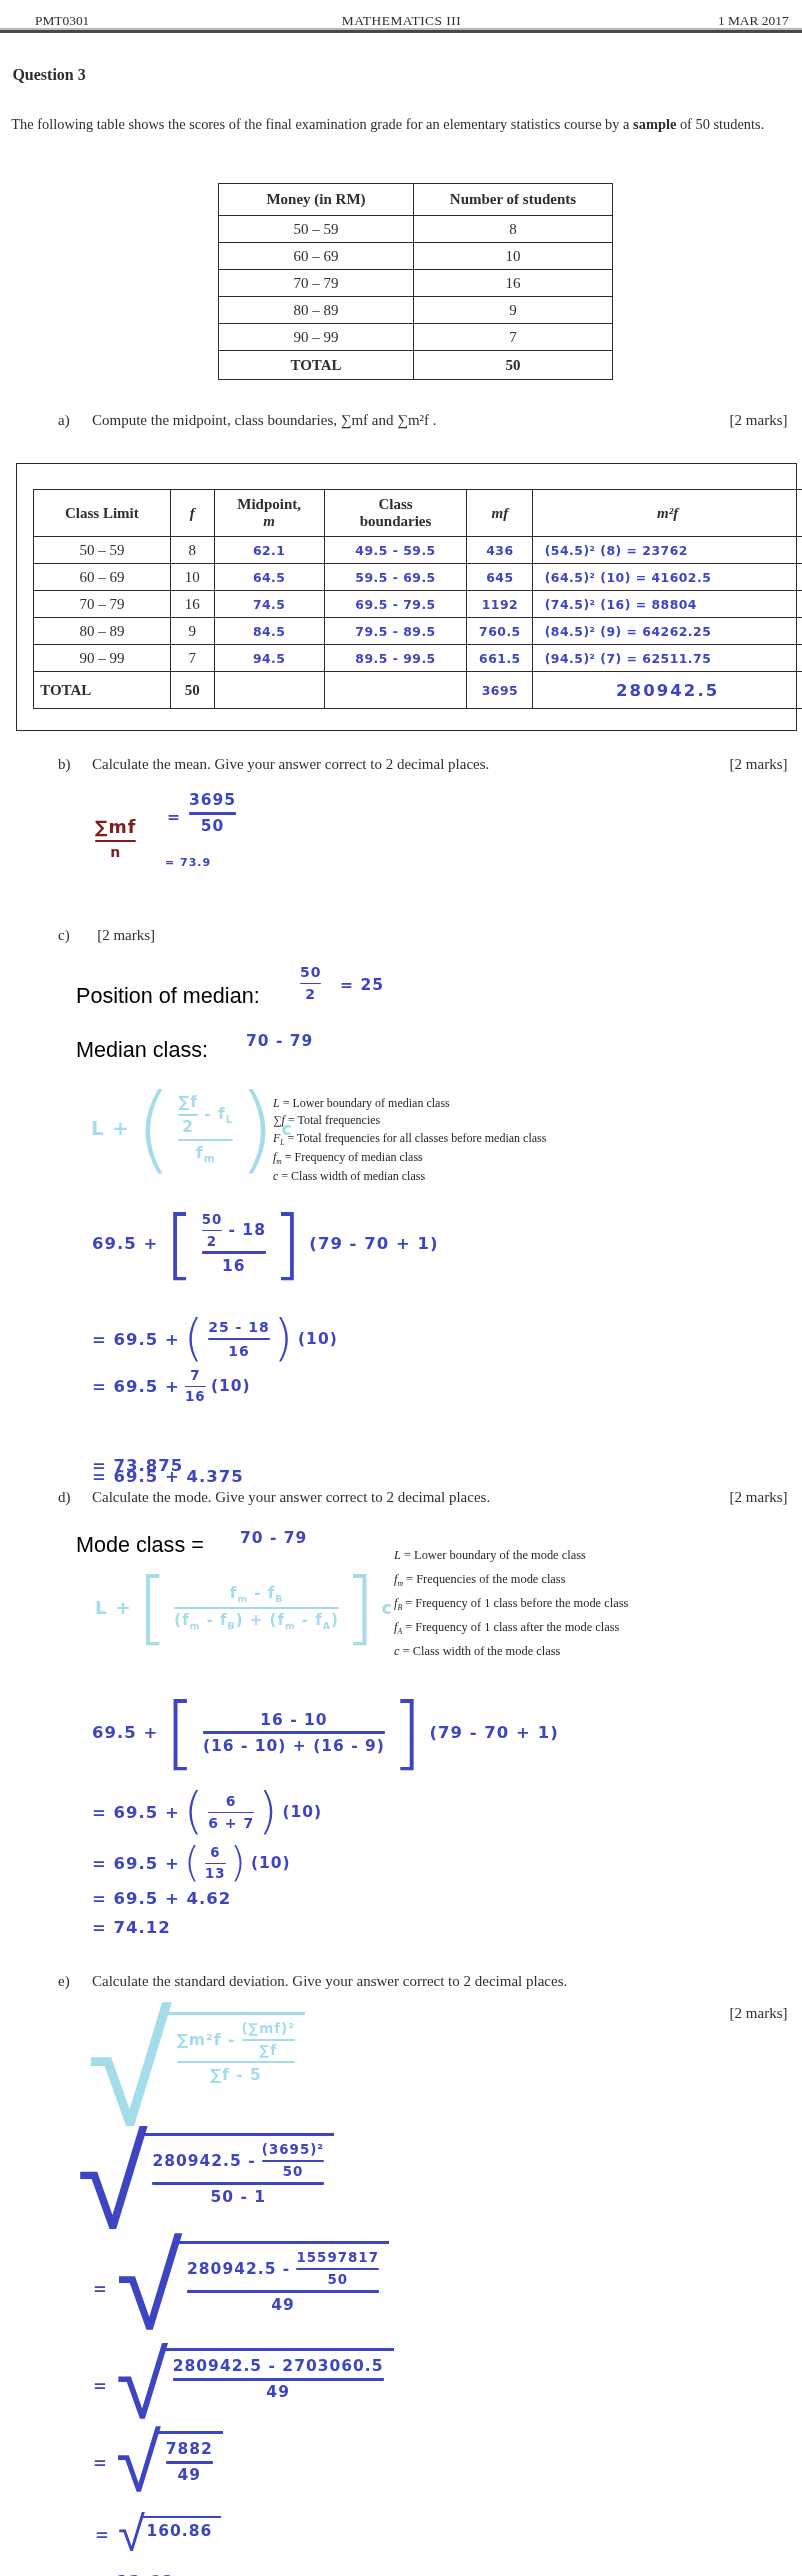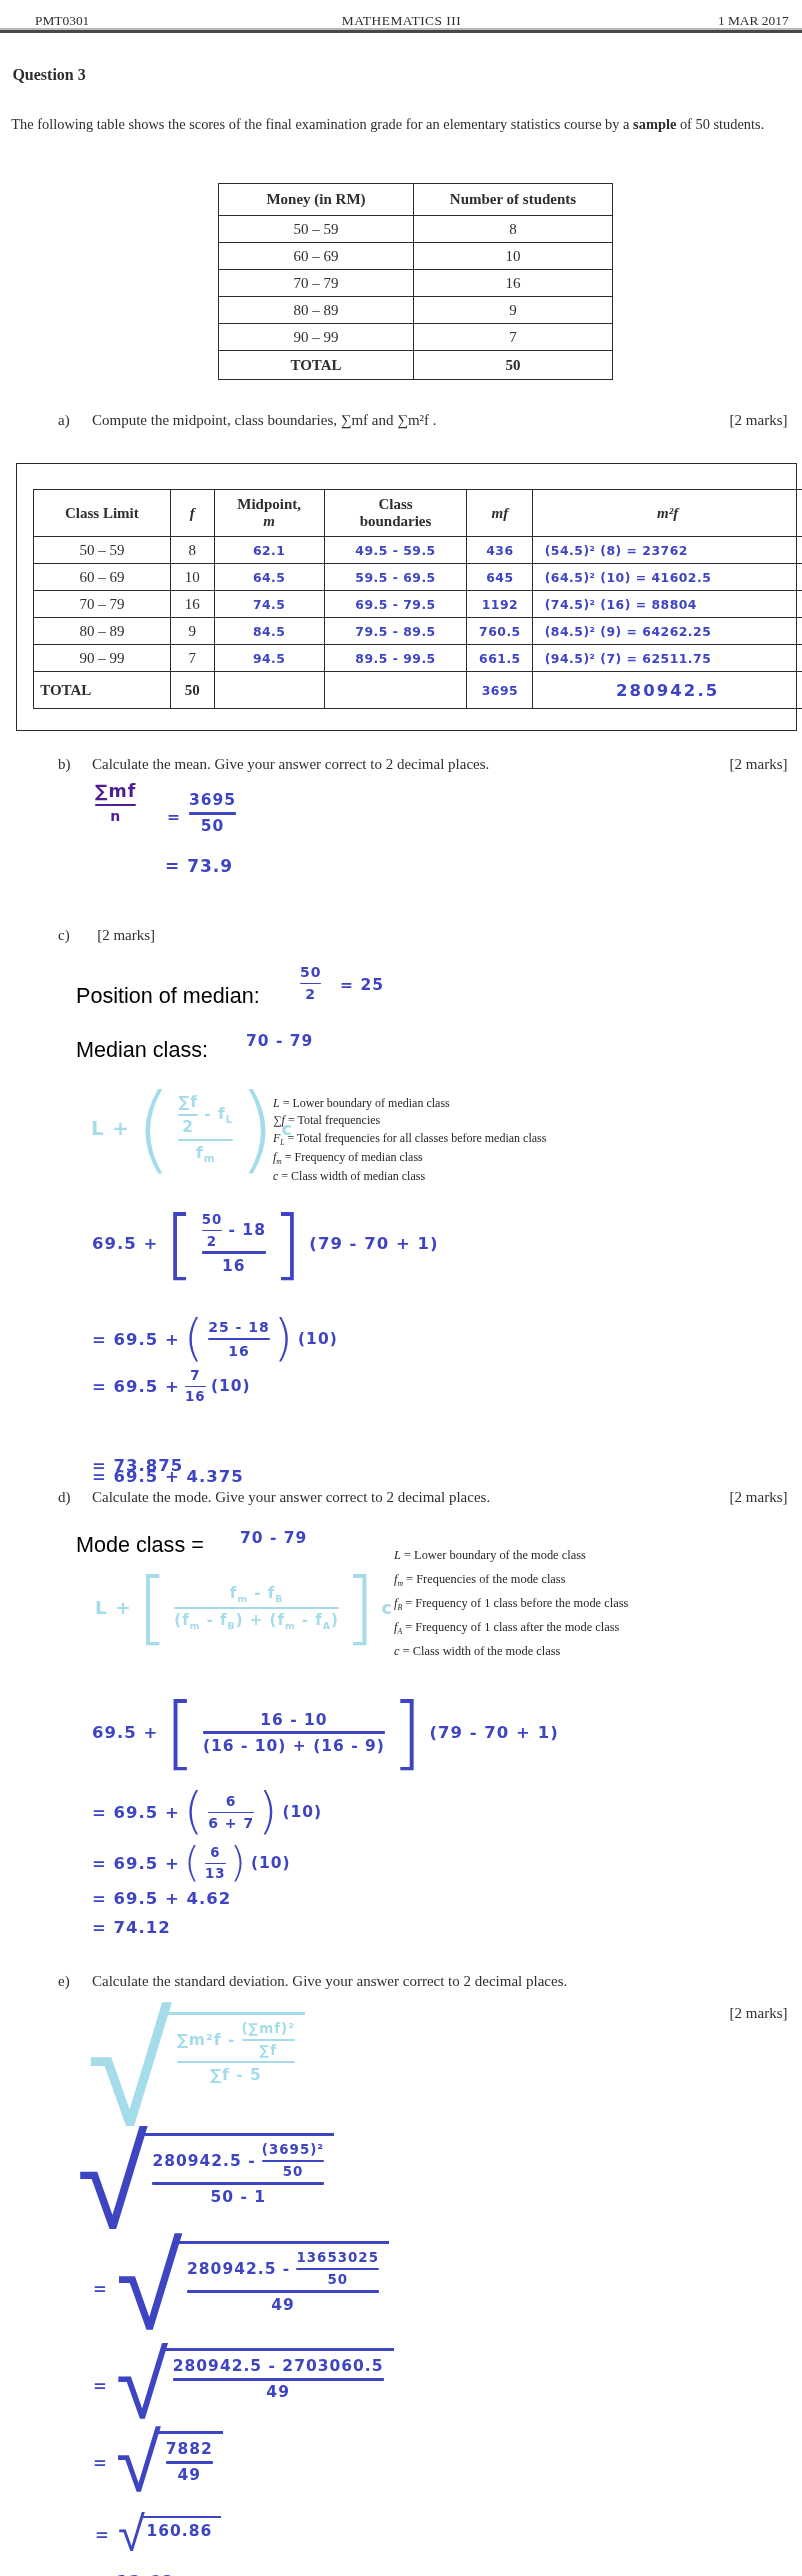--- a/index.html
+++ b/index.html
@@ -1,20 +1,20 @@
 <!DOCTYPE html>
 <html style="font-size:8.2px"><head>
 <meta charset="utf-8">
 <style>
   html,body{margin:0;padding:0;background:#fff;}
   body{width:803px;height:2620px;position:relative;font-family:"Liberation Serif",serif;color:#2e2e2e;}
   .abs{position:absolute;}
   .hw{font-family:"DejaVu Sans",sans-serif;color:#3d45c3;font-weight:600;letter-spacing:1px;}
   .cy{color:#a5dcea;}
-  .cy2{color:#4c1d95;}
+  .cy2{color:#7f1d1d;margin-top:36px;}
   .navy{font-family:"Liberation Sans",sans-serif;color:#000000;font-weight:500;}
   .frac{display:inline-flex;flex-direction:column;align-items:center;text-align:center;vertical-align:middle;}
   .frac>.bar{align-self:stretch;border-top:2.1px solid currentColor;margin:2.6px 0;border-radius:1px;}
   .bar.t3{border-top-width:1.5px;} .bar.t5{border-top-width:2.6px;} .bar.t6{border-top-width:3.1px;} .bar.t7{border-top-width:3.6px;}
   .row{display:inline-flex;align-items:center;gap:7.2px;}
   .bigbr{font-family:"DejaVu Sans",sans-serif;font-weight:200;line-height:.82;}
   .sqrt{display:inline-flex;align-items:flex-start;}
   .rad{font-family:"DejaVu Sans",sans-serif;font-weight:100;line-height:.78;margin-right:-4.6px;}
   .sqb{border-top:3.1px solid currentColor;padding:6.2px 10.3px 0 8.2px;}
   .qline{position:absolute;left:58px;right:15.5px;display:flex;font-size:15px;}
@@ -168,21 +168,21 @@
   <span class="num">∑mf</span>
   <span class="bar t5"></span>
   <span class="den" style="font-size:14px;">n</span>
 </div>
 <div class="abs hw" style="top:808px;left:167px;font-size:15.5px;">=</div>
 <div class="abs frac hw" style="top:791px;left:189px;font-size:15.5px;">
   <span class="num">3695</span>
   <span class="bar t7"></span>
   <span class="den">50</span>
 </div>
-<div class="abs hw" style="top:856px;left:165px;font-size:17px;">= 73.9</div>
+<div class="abs hw" style="top:856px;left:165px;font-size:11px;">= 73.9</div>
 
 <div class="qline" style="top:927px;">
   <span class="qletter">c)</span>
   <span class="qmarks">[2 marks]</span>
 </div>
 <div class="abs navy" style="top:983px;left:76px;font-size:21.6px;">Position of median:</div>
 <div class="abs frac hw" style="top:964px;left:300px;font-size:14px;">
   <span class="num">50</span>
   <span class="bar t3"></span>
   <span class="den">2</span>
@@ -367,21 +367,21 @@
 
 <div class="abs row hw" style="top:2241px;left:93px;gap:8.2px;align-items:center;">
   <span style="font-size:16.5px;">=</span>
   <span class="sqrt">
     <span class="rad" style="font-size:121px;">√</span>
     <span class="sqb" style="border-top-width:3.6px;">
       <span class="frac" style="font-size:15.5px;">
         <span class="num row" style="gap:6.2px;">
           <span>280942.5 -</span>
           <span class="frac" style="font-size:13.4px;">
-            <span class="num">13653025</span>
+            <span class="num">15597817</span>
             <span class="bar t4"></span>
             <span class="den">50</span>
           </span>
         </span>
         <span class="bar t7"></span>
         <span class="den">49</span>
       </span>
     </span>
   </span>
 </div>

